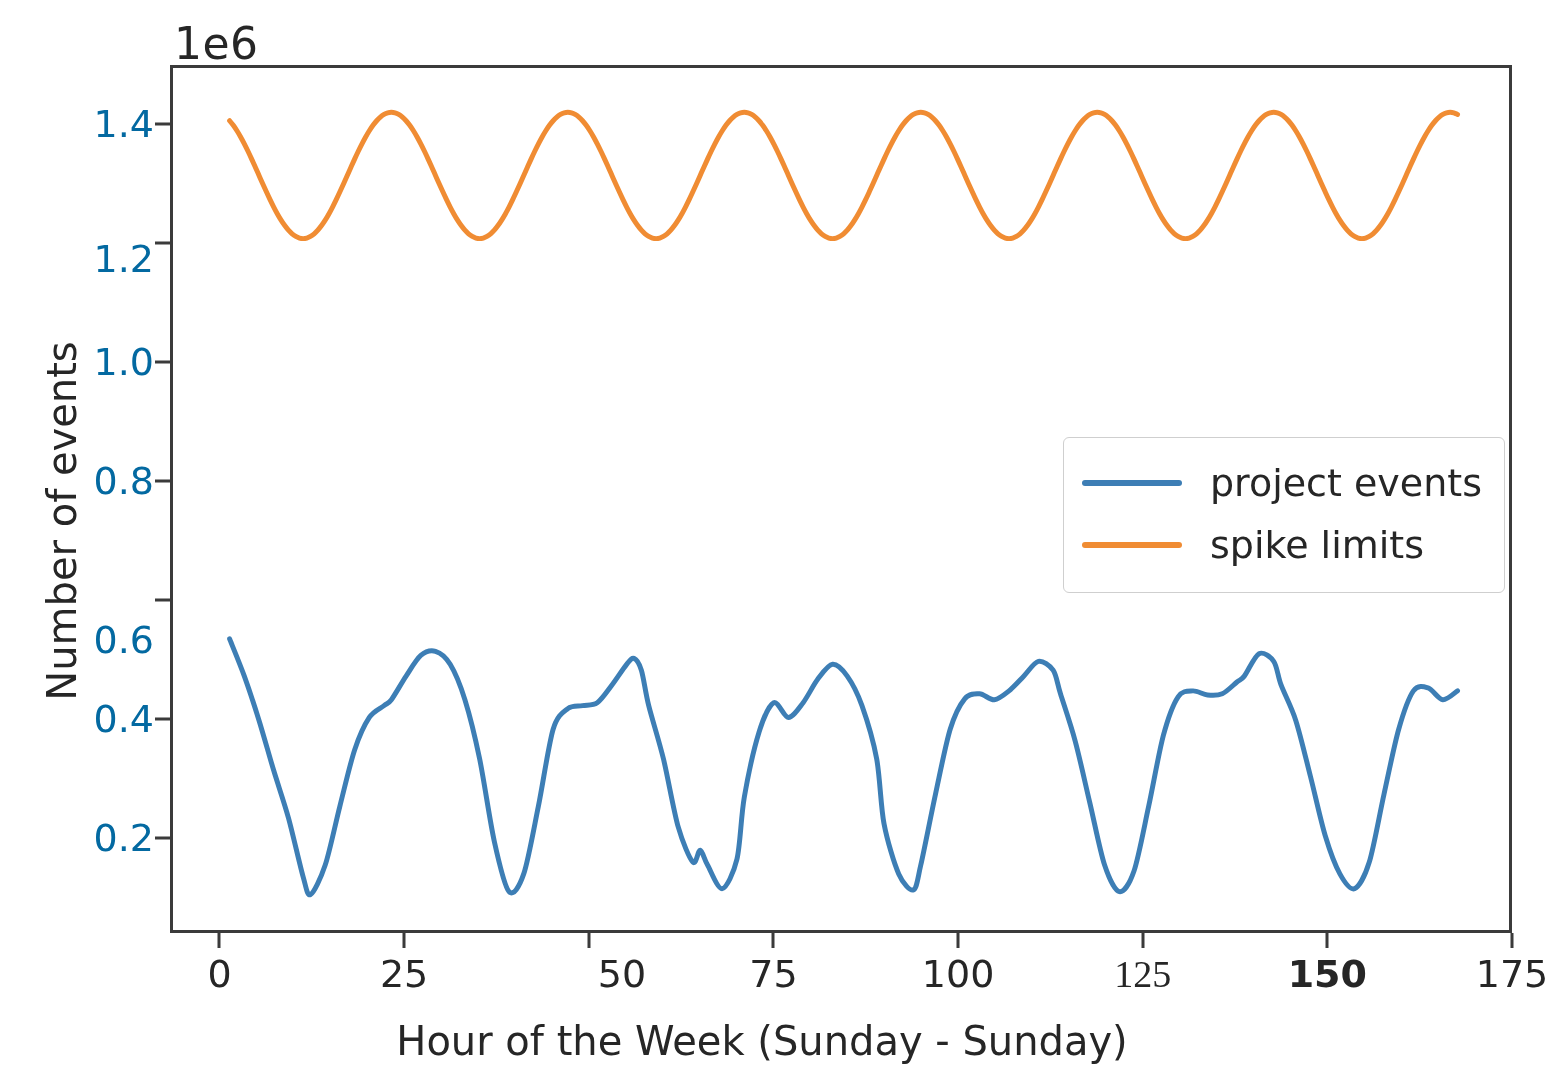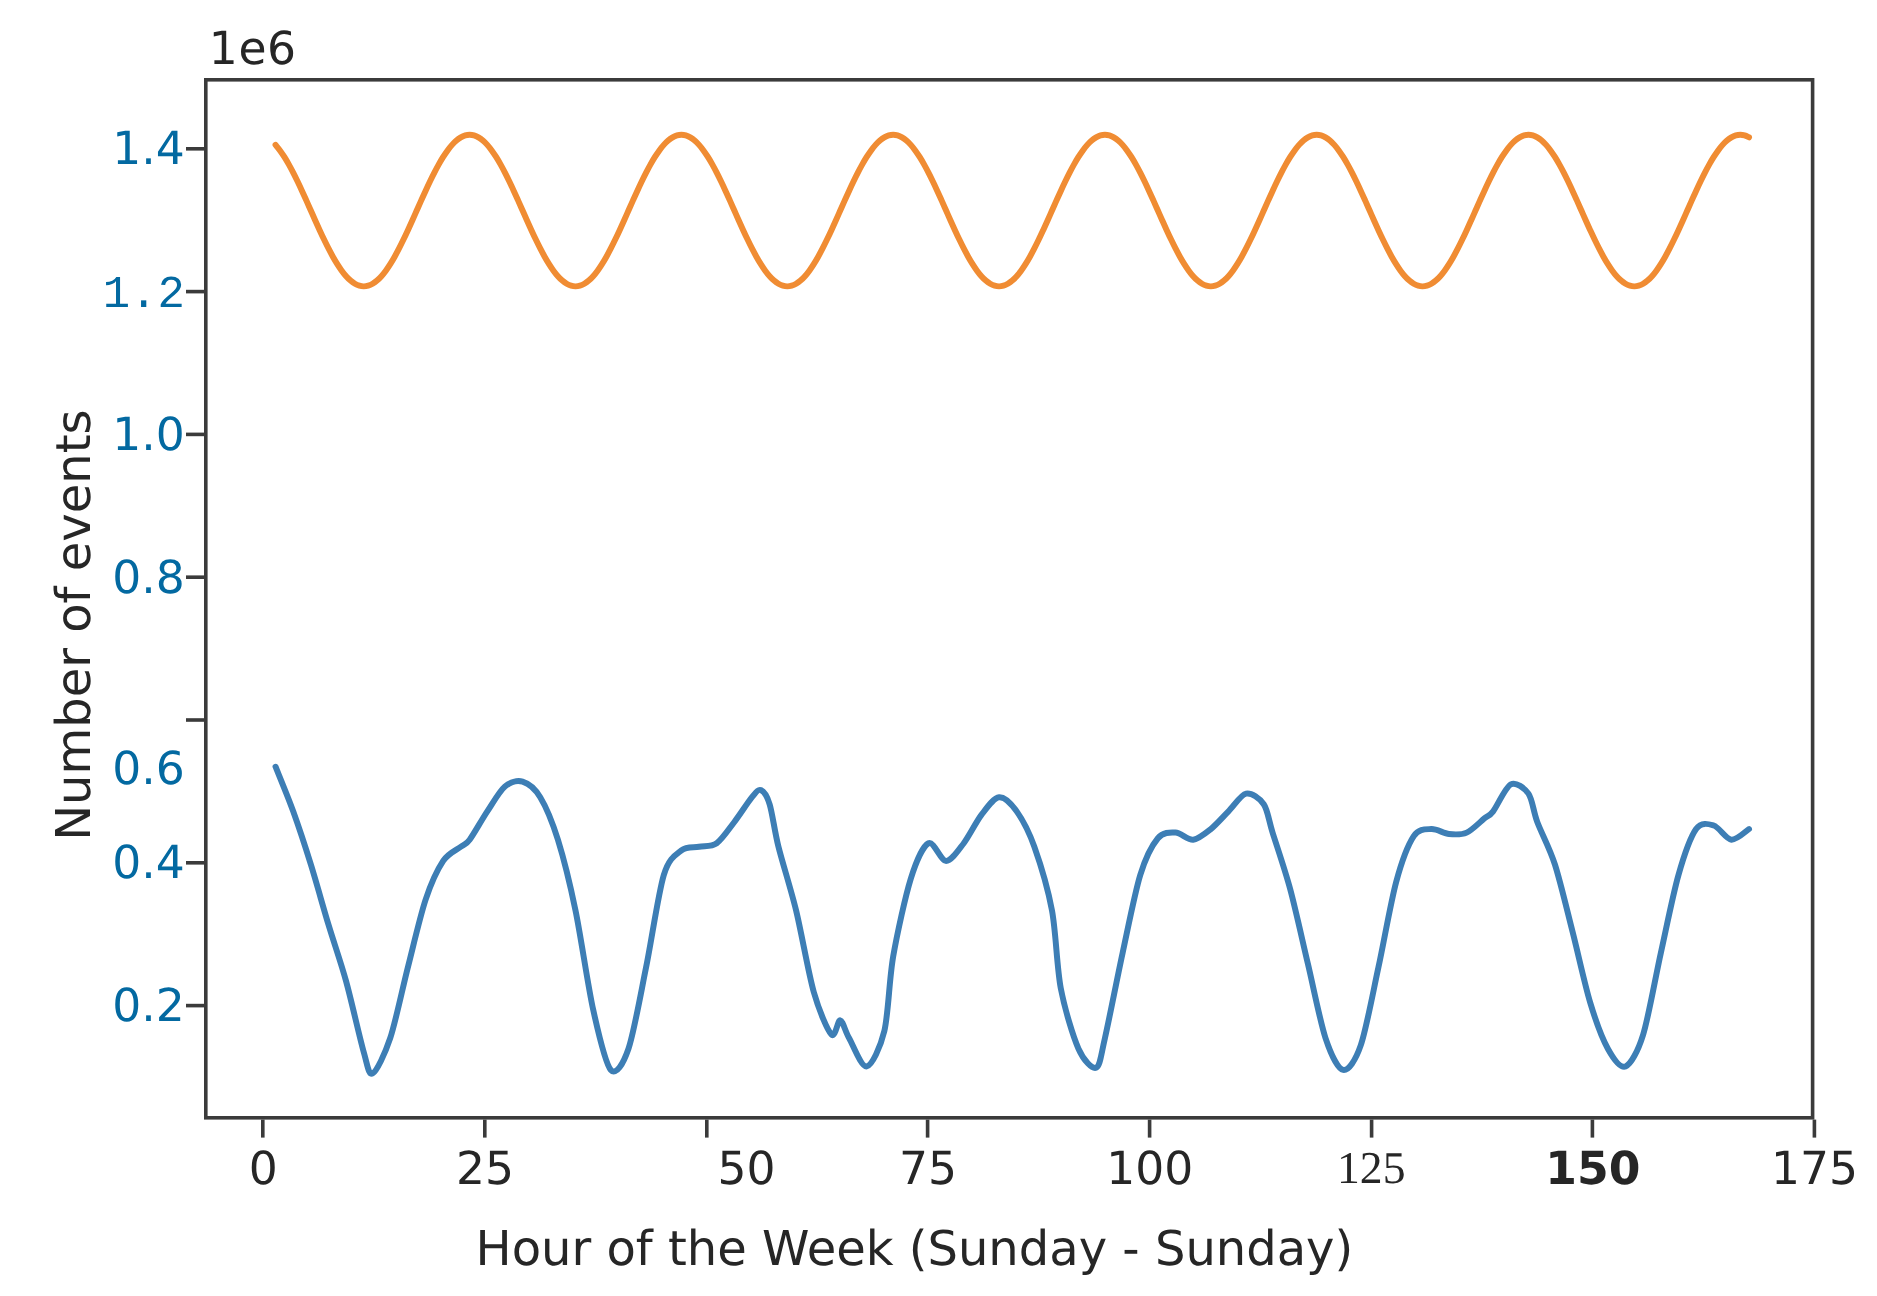--- a/index.html
+++ b/index.html
@@ -13,21 +13,21 @@
     width:1342px; height:868px;
     border:3px solid #3b3b3b;
     box-sizing:border-box;
     background:#ffffff;
   }
   #plot-svg{position:absolute;left:0;top:0;width:100%;height:100%;display:block;}
 
   
   #offset-text{
     position:absolute;left:174px;top:18px;
-    font-size:38px;color:#262626;letter-spacing:0.5px;
+    font-size:44px;color:#262626;letter-spacing:0.5px;
   }
 
   
   .ytick-label{
     position:absolute;right:1410px;
     font-size:38px;color:#0369a1;
     text-align:right;white-space:nowrap;
     transform:translateY(-50%);
   }
   .ytick-mark{
@@ -75,21 +75,21 @@
 <div id="figure">
 
   <div id="offset-text">1e6</div>
 
   <div id="ytick-labels">
       <div class="ytick-label" style="top: 837.877px;">0.2</div>
       <div class="ytick-label" style="top: 718.973px;">0.4</div>
       <div class="ytick-label" style="top: 600.068px; margin-top: 40px;">0.6</div>
       <div class="ytick-label" style="top: 481.164px; text-align: right;">0.8</div>
       <div class="ytick-label" style="top: 362.26px;">1.0</div>
-      <div class="ytick-label" style="top: 246px; font-family: Liberation Mono, monospace;">1.2</div>
+      <div class="ytick-label" style="top: 259px;">1.2</div>
       <div class="ytick-label" style="top: 124.452px;">1.4</div>
     </div>
   <div id="ytick-marks">
       <div class="ytick-mark" style="top: 837.877px;"></div>
       <div class="ytick-mark" style="top: 718.973px;"></div>
       <div class="ytick-mark" style="top: 600.068px;"></div>
       <div class="ytick-mark" style="top: 481.164px;"></div>
       <div class="ytick-mark" style="top: 362.26px;"></div>
       <div class="ytick-mark" style="top: 243.356px;"></div>
       <div class="ytick-mark" style="top: 124.452px;"></div>
@@ -119,14 +119,24 @@
       <div class="xtick-label" style="left: 773.42px;">75</div>
       <div class="xtick-label" style="left: 958.065px;">100</div>
       <div class="xtick-label" style="left: 1142.71px; font-family: Liberation Serif, serif;">125</div>
       <div class="xtick-label" style="left: 1327.35px; font-weight: bold;">150</div>
       <div class="xtick-label" style="left: 1512px;">175</div>
     </div>
 
   <div id="xlabel"><span>Hour of the Week (Sunday - Sunday)</span></div>
   <div id="ylabel">Number of events</div>
 
+  <div id="legend">
+    <div class="legend-row">
+      <div class="legend-swatch" style="background: rgb(61, 126, 181);"></div>
+      <div class="legend-text">project events</div>
+    </div>
+    <div class="legend-row">
+      <div class="legend-swatch" style="background: rgb(240, 140, 51);"></div>
+      <div class="legend-text">spike limits</div>
+    </div>
+  </div>
 
 </div>
 
 </body></html>

